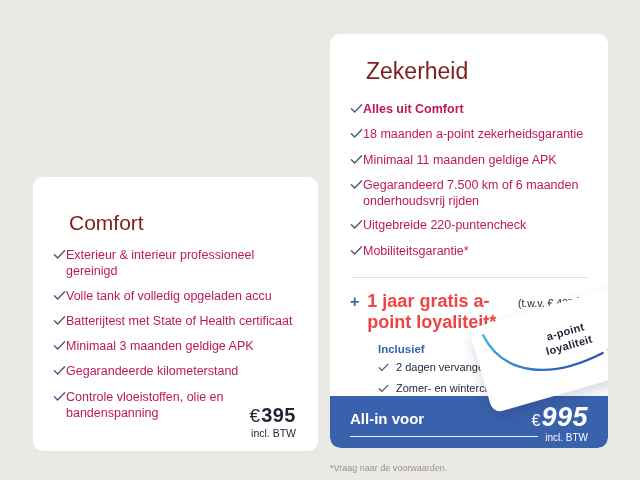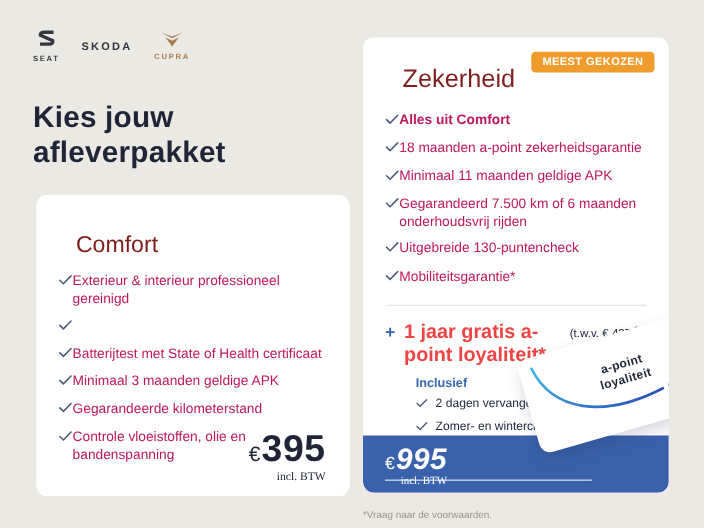--- a/index.html
+++ b/index.html
@@ -25,22 +25,22 @@
   .comfort h2{font-size:21px;margin-bottom:12px;}
 
   .checklist{list-style:none;margin:0;padding:0;display:flex;flex-direction:column;gap:8px;}
   .checklist li{display:flex;gap:0;font-size:12.5px;line-height:1.3;color:#be185d;}
   .checklist li .ck{flex:0 0 13px;margin-top:1px;}
   .checklist li.strong span{font-weight:700;}
 
   .price-block{position:absolute;right:22px;bottom:12px;text-align:right;}
   .price-line{display:flex;align-items:baseline;justify-content:flex-end;color:#1F2437;}
   .euro{font-size:19px;font-weight:400;margin-right:1px;}
-  .amount{font-size:34px;font-weight:700;letter-spacing:.5px;}
-  .price-note{font-size:10.5px;color:#23283C;margin-top:0px;font-family:Liberation Serif, serif;}
+  .amount{font-size:20px;font-weight:700;letter-spacing:.5px;}
+  .price-note{font-size:10.5px;color:#23283C;margin-top:0px;}
 
   
   .zekerheid{left:330px;top:34px;width:278px;height:414px;padding:16px 20px 0;overflow:hidden;}
   .zekerheid h2{font-size:23px;margin-top:8px;}
   .badge{position:absolute;top:13px;right:13px;background:#F09C2C;color:#fff;
          font-size:10px;font-weight:700;letter-spacing:.4px;padding:4px 10px;border-radius:4px;}
   .zekerheid .checklist{margin-top:14px;}
 
   .divider{border:none;border-top:1px solid #E3E1DC;margin:17px 0 13px 2px;}
 
@@ -76,59 +76,35 @@
   .allin-price .price-note{color:#fff;font-size:10px;margin-top:-1px;}
 
   .footnote{position:absolute;left:330px;top:454px;width:278px;text-align:left;
       font-size:9px;color:#98938A;}
 </style>
 </head>
 <body>
 
 <div class="page">
 
-  <div class="left-col">
-    <div class="brands">
-      <div class="brand">
-        <span>
-          <svg width="19" height="17" viewBox="0 0 24 22">
-            <path d="M20 3 H9 Q4.5 3 4.5 6.5 L19 13 Q19.5 17 15 17 H4" fill="none" stroke="#34393F" stroke-width="4"></path>
-          </svg>
-        </span>
-        <span class="brand-word">SEAT</span>
-      </div>
-      <div class="brand">
-        <span class="skoda-word">SKODA</span>
-      </div>
-      <div class="brand">
-        <span>
-          <svg width="21" height="15" viewBox="0 0 28 20">
-            <path d="M1 2 L14 9 L27 2 L14 7 Z" fill="#A97C50"></path>
-            <path d="M6 8 L14 12 L22 8 L14 19 Z" fill="#A97C50"></path>
-          </svg>
-        </span>
-        <span class="brand-word copper">CUPRA</span>
-      </div>
-    </div>
-    <h1 class="page-title">Kies jouw afleverpakket</h1>
-  </div>
 
   <section class="card comfort">
     <h2>Comfort</h2>
     <ul class="checklist">
       <li>
           <span class="ck"><svg width="13" height="11" viewBox="0 0 14 11">
               <path d="M1.5 5.8 L5 9.2 L12.5 1.5" fill="none" stroke="#4A5878" stroke-width="1.5" stroke-linecap="round"></path>
             </svg></span>
           <span>Exterieur &amp; interieur professioneel gereinigd</span>
         </li>
       <li>
           <span class="ck"><svg width="13" height="11" viewBox="0 0 14 11">
               <path d="M1.5 5.8 L5 9.2 L12.5 1.5" fill="none" stroke="#4A5878" stroke-width="1.5" stroke-linecap="round"></path>
             </svg></span>
+          <span>Volle tank of volledig opgeladen accu</span>
         </li>
       <li>
           <span class="ck"><svg width="13" height="11" viewBox="0 0 14 11">
               <path d="M1.5 5.8 L5 9.2 L12.5 1.5" fill="none" stroke="#4A5878" stroke-width="1.5" stroke-linecap="round"></path>
             </svg></span>
           <span>Batterijtest met State of Health certificaat</span>
         </li>
       <li>
           <span class="ck"><svg width="13" height="11" viewBox="0 0 14 11">
               <path d="M1.5 5.8 L5 9.2 L12.5 1.5" fill="none" stroke="#4A5878" stroke-width="1.5" stroke-linecap="round"></path>
@@ -151,21 +127,20 @@
     <div class="price-block">
       <div class="price-line">
         <span class="euro">€</span>
           <span class="amount">395</span>
       </div>
       <div class="price-note">incl. BTW</div>
     </div>
   </section>
 
   <section class="card zekerheid">
-    <span class="badge">MEEST GEKOZEN</span>
     <h2>Zekerheid</h2>
     <ul class="checklist">
       <li class="strong">
           <span class="ck"><svg width="13" height="11" viewBox="0 0 14 11">
               <path d="M1.5 5.8 L5 9.2 L12.5 1.5" fill="none" stroke="#4A5878" stroke-width="1.5" stroke-linecap="round"></path>
             </svg></span>
           <span>Alles uit Comfort</span>
         </li>
       <li>
           <span class="ck"><svg width="13" height="11" viewBox="0 0 14 11">
@@ -182,21 +157,21 @@
       <li>
           <span class="ck"><svg width="13" height="11" viewBox="0 0 14 11">
               <path d="M1.5 5.8 L5 9.2 L12.5 1.5" fill="none" stroke="#4A5878" stroke-width="1.5" stroke-linecap="round"></path>
             </svg></span>
           <span>Gegarandeerd 7.500 km of 6 maanden onderhoudsvrij rijden</span>
         </li>
       <li>
           <span class="ck"><svg width="13" height="11" viewBox="0 0 14 11">
               <path d="M1.5 5.8 L5 9.2 L12.5 1.5" fill="none" stroke="#4A5878" stroke-width="1.5" stroke-linecap="round"></path>
             </svg></span>
-          <span>Uitgebreide 130-puntencheck</span>
+          <span>Uitgebreide 220-puntencheck</span>
         </li>
       <li>
           <span class="ck"><svg width="13" height="11" viewBox="0 0 14 11">
               <path d="M1.5 5.8 L5 9.2 L12.5 1.5" fill="none" stroke="#4A5878" stroke-width="1.5" stroke-linecap="round"></path>
             </svg></span>
           <span>Mobiliteitsgarantie*</span>
         </li>
     </ul>
 
     <hr class="divider">
@@ -248,20 +223,21 @@
         <path d="M12 10 C 20 52, 62 72, 122 60" fill="none" stroke="url(#swoosh)" stroke-width="2.4" stroke-linecap="round"></path>
         <circle cx="130" cy="59" r="2.4" fill="#2B50B8"></circle>
       </svg>
       <div class="loyalty-card-text">
         <span>a-point</span><br>
         <span>loyaliteit</span>
       </div>
     </div>
 
     <footer class="allin-footer">
+      <span class="allin-label">All-in voor</span>
       <span class="allin-underline"></span>
       <div class="allin-price">
         <div class="price-line">
           <span class="euro">€</span>
             <span class="amount">995</span>
         </div>
         <div class="price-note">incl. BTW</div>
       </div>
     </footer>
   </section>

